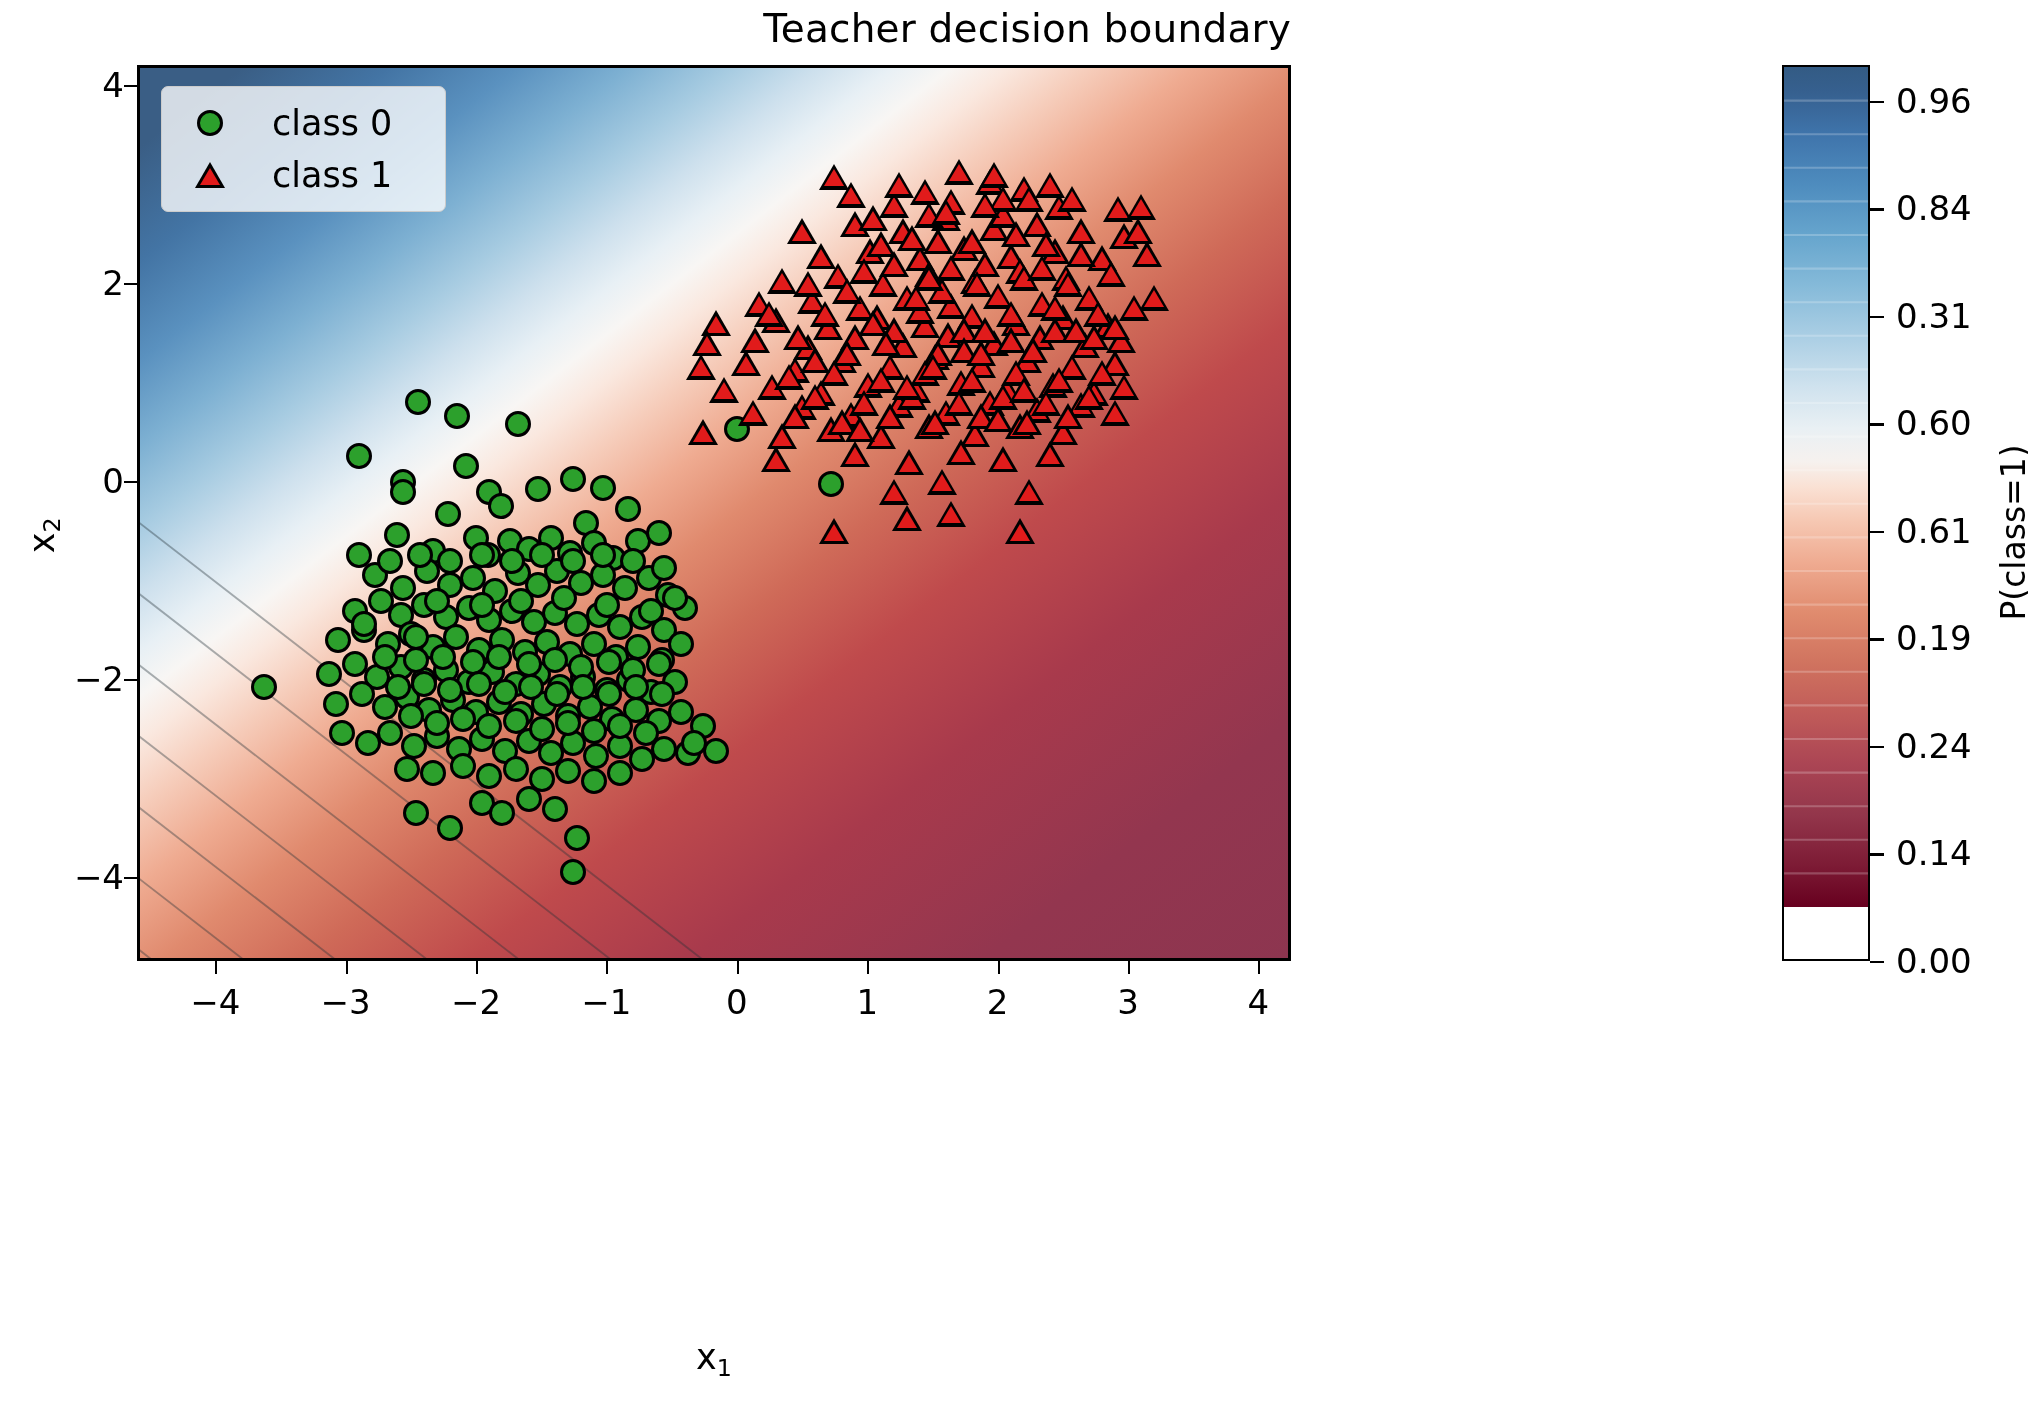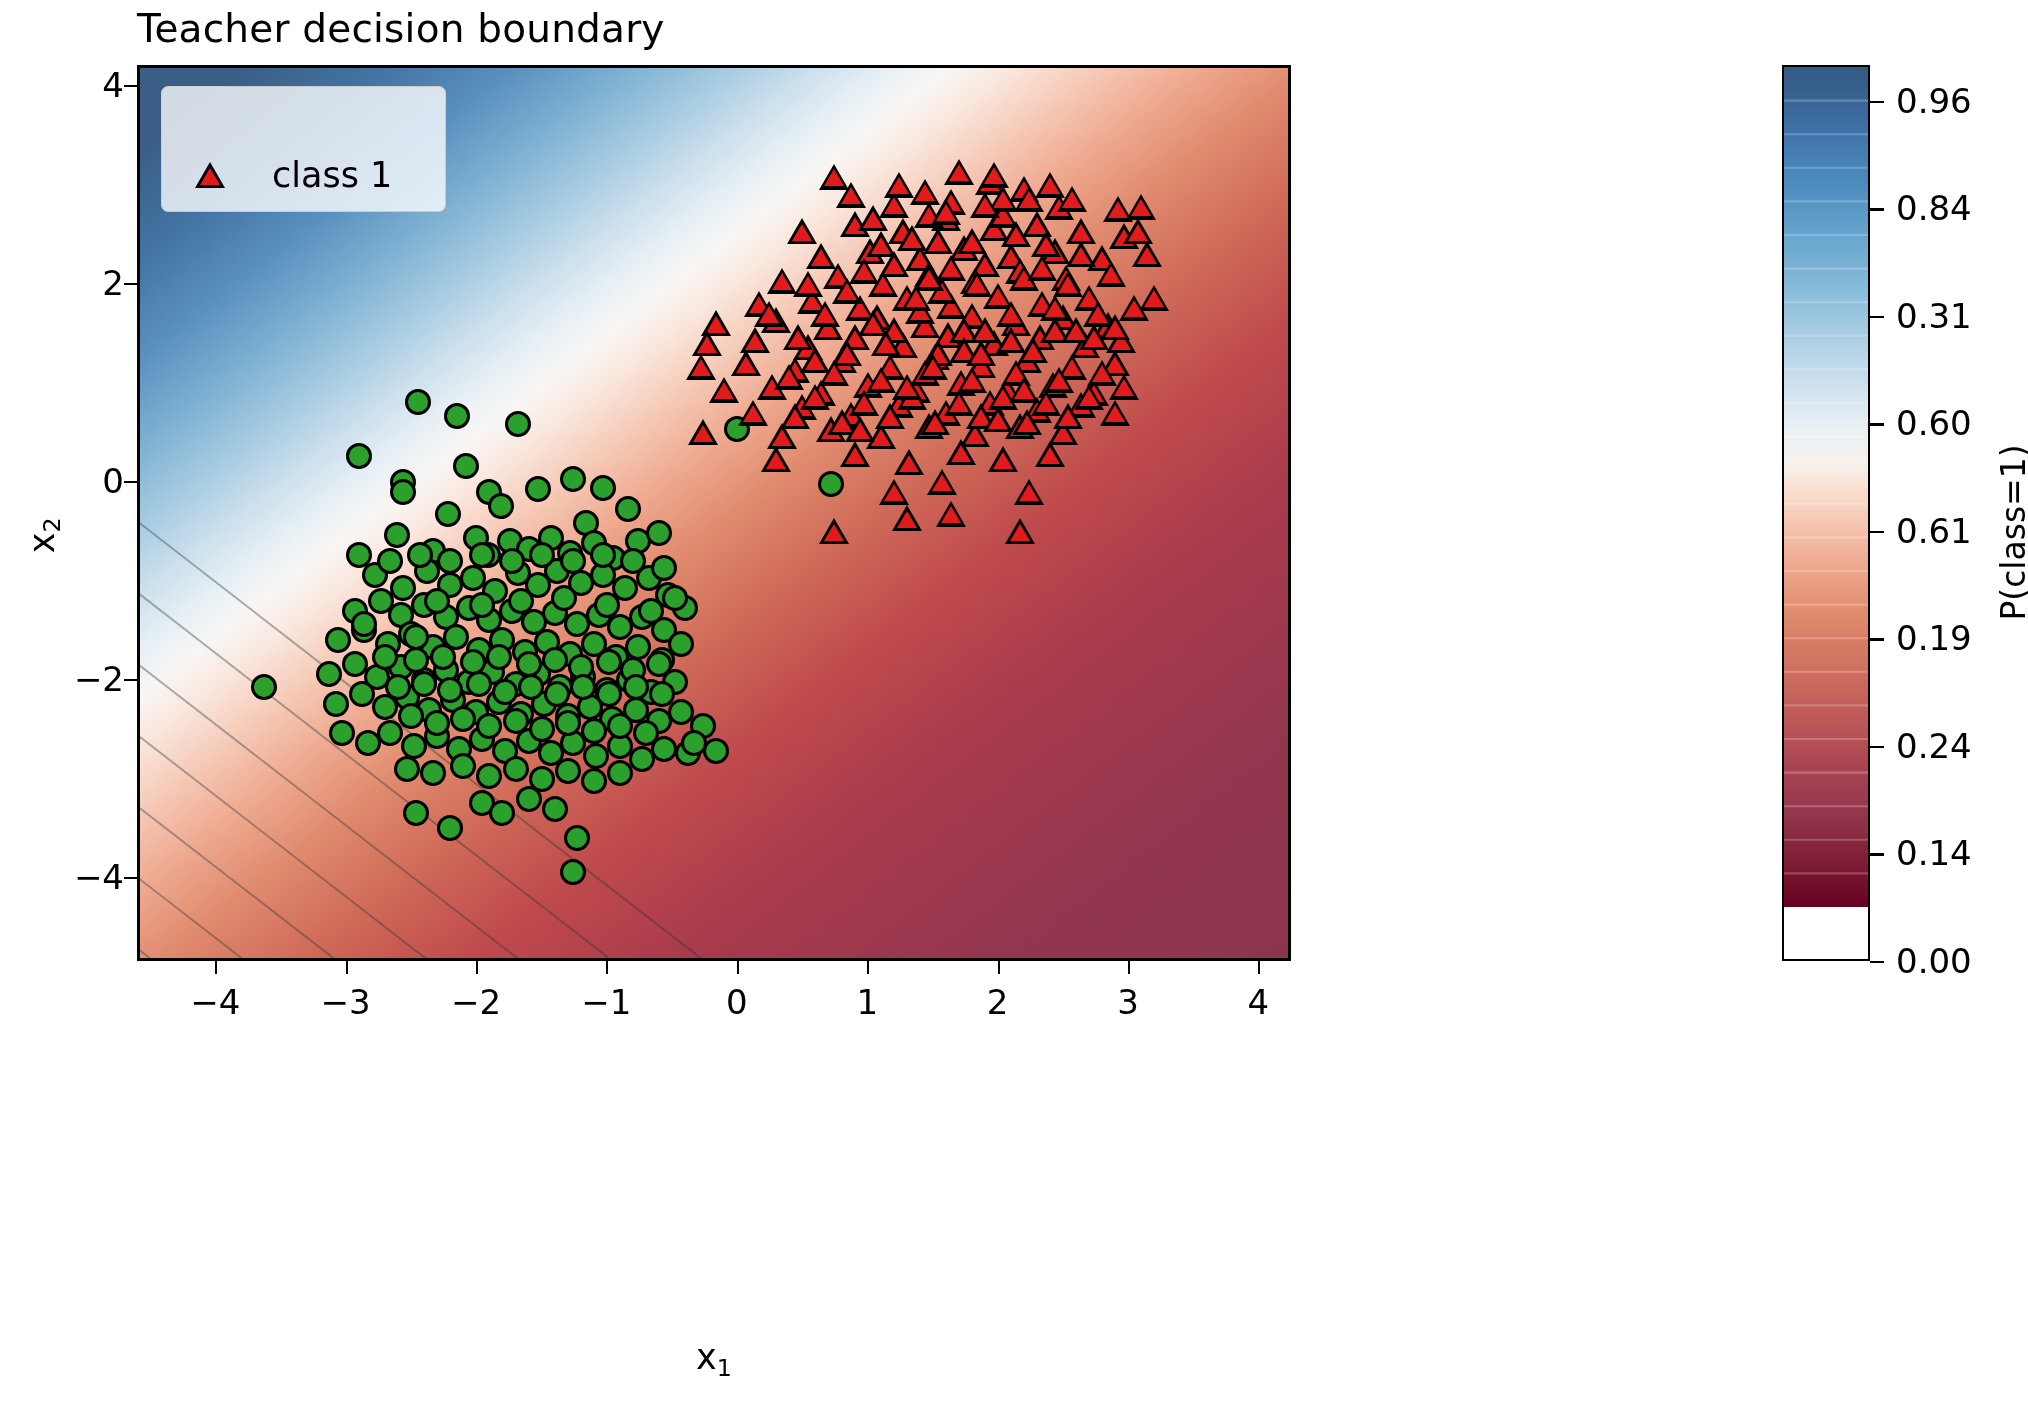--- a/index.html
+++ b/index.html
@@ -1,21 +1,21 @@
 <!DOCTYPE html>
 <html><head>
 <meta charset="utf-8">
 <style>
   html,body{margin:0;padding:0;background:#ffffff;}
   body{width:2028px;height:1407px;overflow:hidden;
        font-family:"DejaVu Sans","Liberation Sans",sans-serif;}
   #fig{position:relative;width:2028px;height:1407px;background:#ffffff;}
 
   
-  #title{position:absolute;left:137px;top:6px;width:1154px;text-align:left;
+  #title{position:absolute;left:137px;top:6px;width:1154px;text-align:right;
          font-size:39px;color:#000;letter-spacing:.2px;}
 
   
   #axes{position:absolute;left:137px;top:65px;width:1154px;height:896px;
         border:3px solid #000;box-sizing:border-box;overflow:hidden;background:#fff;}
   #field{position:absolute;inset:0;}
 
   
   .fill{position:absolute;left:-30%;top:-30%;width:160%;height:160%;}
 
@@ -516,20 +516,24 @@
           <div class="pt c1" style="left: 975.358px; top: 259.394px;"></div>
           <div class="pt c1" style="left: 997.525px; top: 163.359px;"></div>
           <div class="pt c1" style="left: 745.862px; top: 275.235px;"></div>
           <div class="pt c1" style="left: 792.805px; top: 298.997px;"></div>
           <div class="pt c1" style="left: 841.051px; top: 285.136px;"></div>
           <div class="pt c1" style="left: 884.081px; top: 321.768px;"></div>
         </div>
     </div>
 
     <div id="legend">
+      <div class="lrow" style="top:12px;">
+        <span class="mk" style="width:26px;height:26px;margin-left:-13px;margin-top:-13px;border-radius:50%;background:#2ca02c;border:3.2px solid #000;box-sizing:border-box;"></span>
+        <span class="ltxt">class 0</span>
+      </div>
       <div class="lrow" style="top:64px;">
         <span class="mk" style="width:0;height:0;margin-left:-15px;margin-top:-13px;border-left:15px solid transparent;border-right:15px solid transparent;border-bottom:26px solid #000;">
           <span style="position:absolute;left:-10px;top:5.5px;width:0;height:0;border-left:10px solid transparent;border-right:10px solid transparent;border-bottom:17px solid #e11b1b;"></span>
         </span>
         <span class="ltxt">class 1</span>
       </div>
     </div>
   </div>
 
   <div id="xticks">

